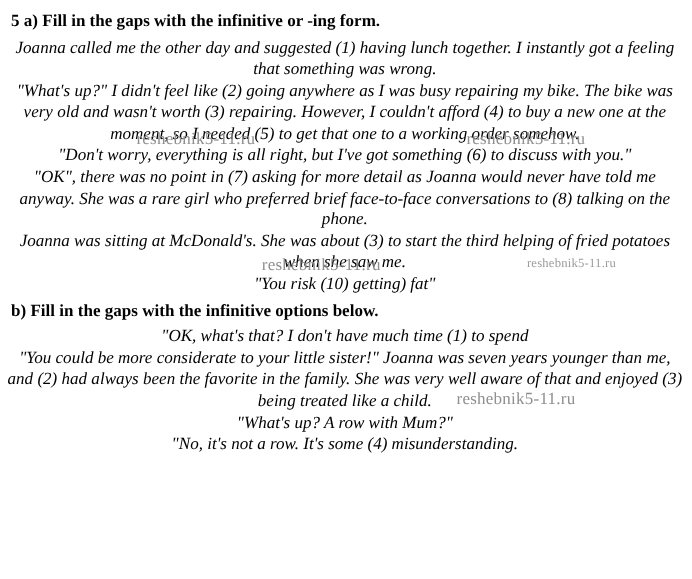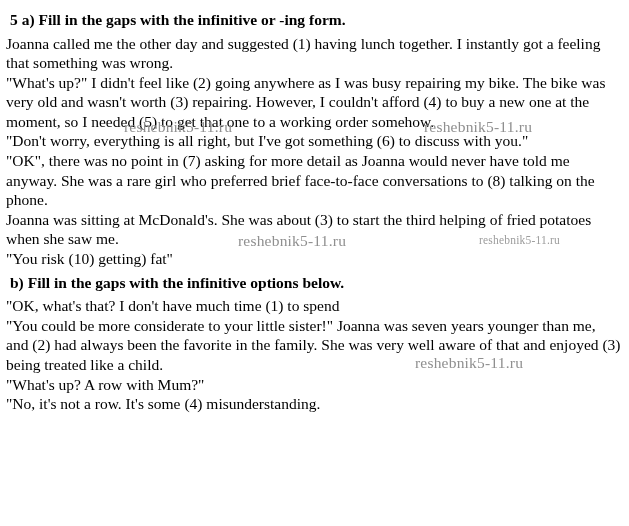--- a/index.html
+++ b/index.html
@@ -25,21 +25,22 @@
     font-weight: bold;
     font-size: 15.5px;
     line-height: 19.5px;
     margin: 4px;
     white-space: nowrap;
   }
   .para {
     font-size: 15.5px;
     line-height: 19.6px;
     margin: 0;
-    text-align: left;
+    text-align: center;
+    font-style: italic;
   }
   .block {
     position: relative;
   }
   
   .wm {
     position: absolute;
     font-family: "Liberation Serif", serif;
     color: #9a9a9a;
     white-space: nowrap;

